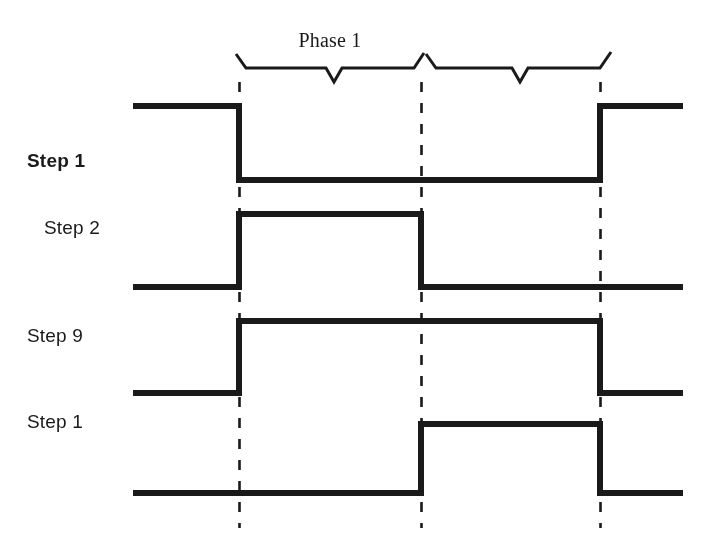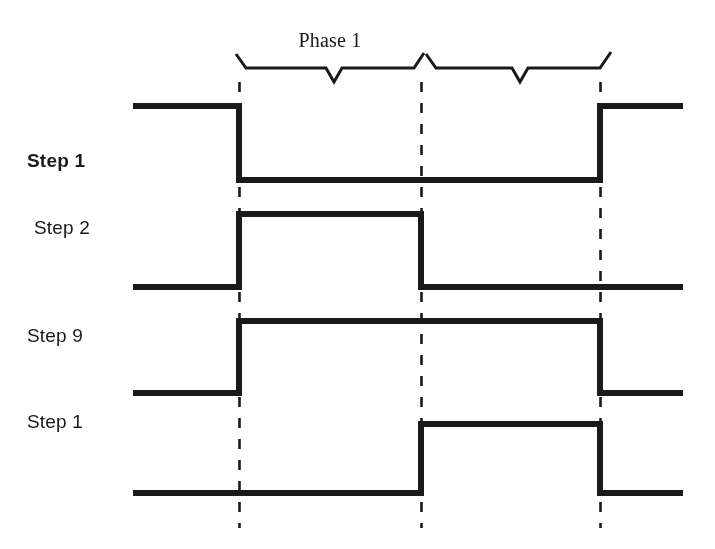--- a/index.html
+++ b/index.html
@@ -35,21 +35,21 @@
   .phase-label {
     position: absolute;
     font-family: Liberation Serif, serif;
     font-size: 20px;
     color: #1a1a1a;
     white-space: nowrap;
     text-align: center;
     letter-spacing: 0.2px;
   }
   #label-step-1 { left: 27px; top: 150px; font-weight: bold; }
-  #label-step-2 { left: 34px; top: 217px; }
+  #label-step-2 { left: 44px; top: 217px; }
   #label-step-3 { left: 27px; top: 325px; }
   #label-step-4 { left: 27px; top: 411px; }
   #label-phase-1 { left: 255px; top: 29px; width: 150px; }
   #label-phase-2 { left: 440px; top: 29px; width: 150px; }
 </style>
 </head>
 <body>
 
 <div id="canvas">
 

